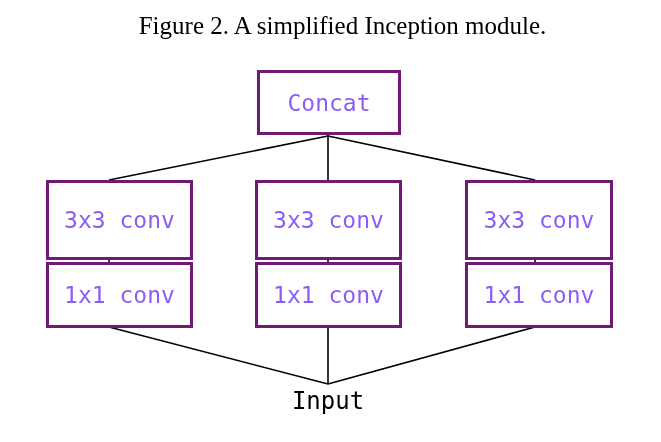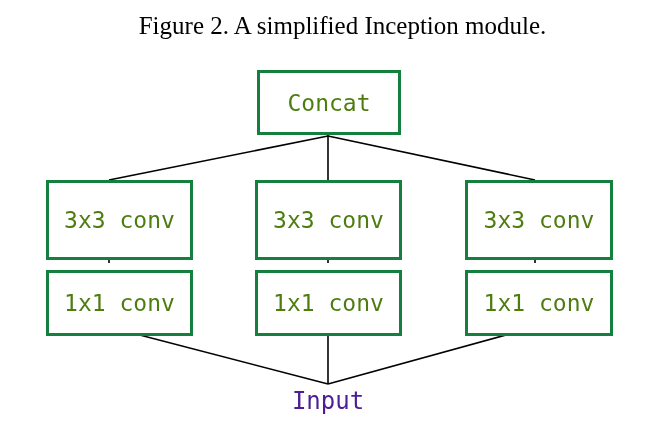--- a/index.html
+++ b/index.html
@@ -11,37 +11,37 @@
     text-align:center;
     font-family:"Liberation Serif", serif;
     font-size:25px;color:#000;margin-left:20px;
   }
 
   .edges{position:absolute;left:0;top:0;width:661px;height:442px;}
   .edges line{stroke:#000;stroke-width:1.6;}
 
   .node{
     position:absolute;box-sizing:border-box;
-    border:3px solid #15803d;background:#ffffff;
+    border:3px solid #701a75;background:#ffffff;
     display:flex;align-items:center;justify-content:center;
     font-family:"DejaVu Sans Mono", monospace;
-    font-size:23px;color:#4d7c0f;white-space:pre;
+    font-size:23px;color:#8b5cf6;white-space:pre;
   }
   .concat{left:257px;top:70px;width:144px;height:65px;}
   .row-conv3{top:180px;height:80px;}
-  .row-conv1{top:270px;height:66px;}
+  .row-conv1{top:262px;height:66px;}
   .col-1{left:46px;width:147px;}
   .col-2{left:255px;width:147px;}
   .col-3{left:465px;width:148px;}
 
   .input-label{
     position:absolute;top:387px;left:0;width:656px;
     text-align:center;
     font-family:"DejaVu Sans Mono", monospace;
-    font-size:24px;color:#4c1d95;
+    font-size:24px;color:#000000;
   }
 </style>
 </head>
 <body>
 
 <div class="figure">
 
   <div class="caption">Figure 2. A simplified Inception module.</div>
 
   <svg class="edges" viewBox="0 0 661 442" xmlns="http://www.w3.org/2000/svg" aria-hidden="true">

